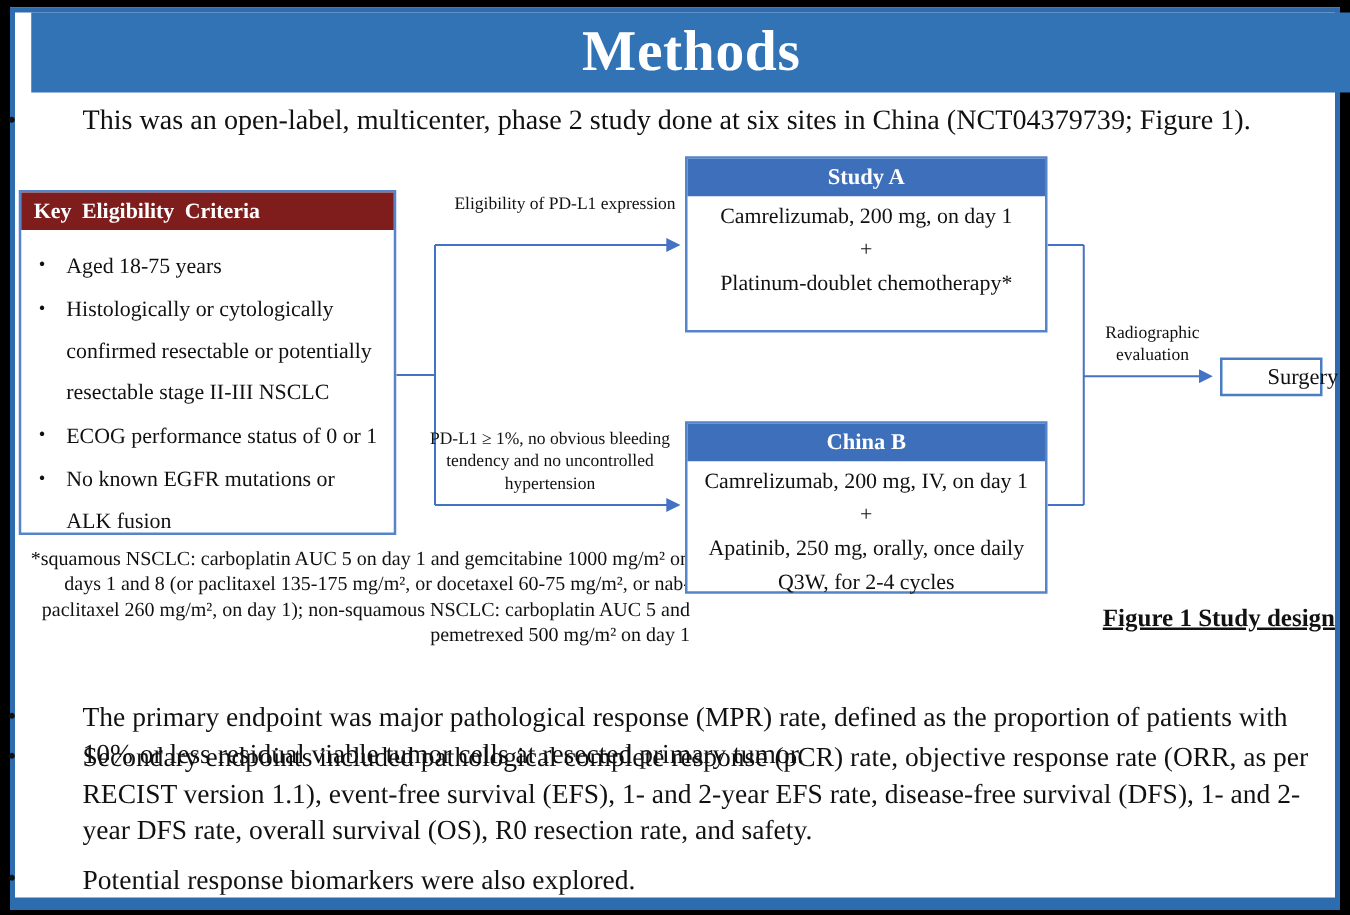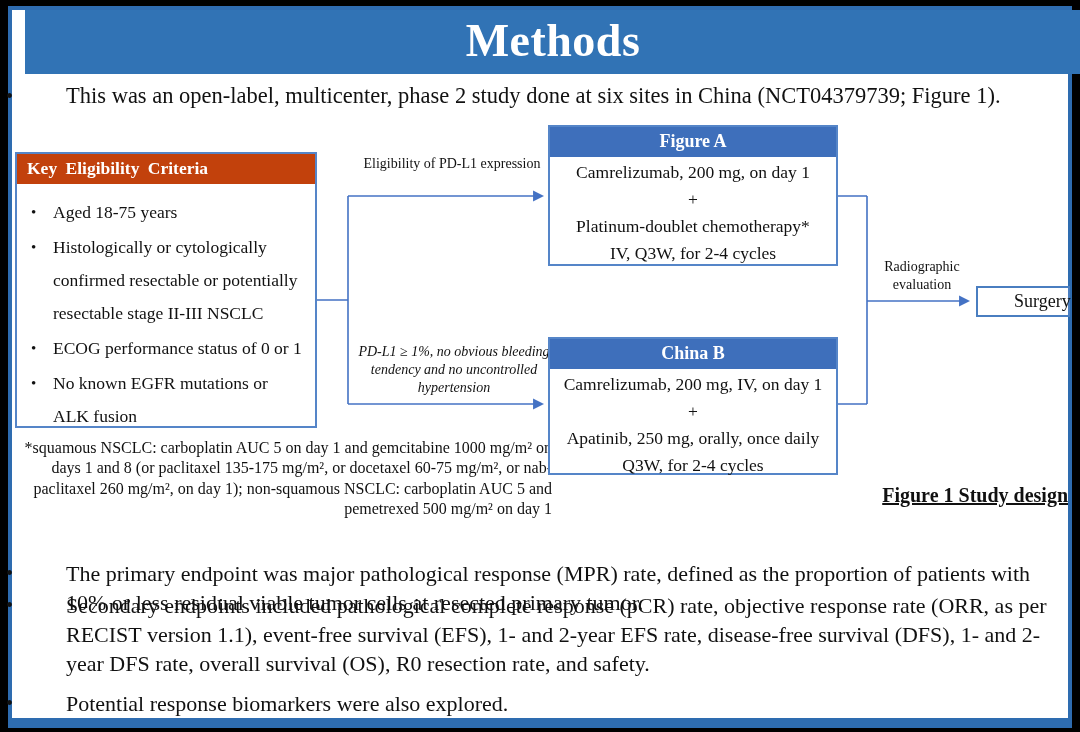--- a/index.html
+++ b/index.html
@@ -33,21 +33,21 @@
 
   
   .flow-svg { position:absolute; left:0; top:0; width:1056px; height:708px; z-index:0; }
 
   
   .elig-box {
     position:absolute; left:3px; top:142px; width:302px; height:276px;
     box-sizing:border-box; border:2px solid #5585c8; background:#fff; z-index:1;
   }
   .elig-header {
-    box-sizing:border-box; width:100%; height:30px; background:#c2410c;
+    box-sizing:border-box; width:100%; height:30px; background:#7f1d1d;
     color:#fff; font-weight:bold; font-size:17.5px; line-height:29px; padding-left:10px;
     word-spacing:4px;
   }
   .elig-body { padding:12px 8px 0 8px; font-size:17.5px; line-height:33px; }
   .elig-item { position:relative; padding-left:28px; margin-bottom:2px; }
   .elig-item::before { content:"\2022"; position:absolute; left:6px; top:0; font-size:15px; }
 
   
   .footnote {
     position:absolute; left:4px; top:428px; width:536px;
@@ -63,26 +63,26 @@
   .cohort-b { left:536px; top:327px; height:138px; }
   .cohort-header {
     box-sizing:border-box; width:100%; height:30px; background:#3e6fbb;
     color:#fff; font-weight:bold; font-size:18px; line-height:29px; text-align:center;
   }
   .cohort-body { text-align:center; font-size:17.5px; line-height:27px; padding-top:2px; }
 
   
   .branch-label { position:absolute; text-align:center; font-size:14px; line-height:18px; z-index:1; }
   .branch-a-label { left:350px; top:145px; width:180px; }
-  .branch-b-label { left:336px; top:333px; width:212px;font-style:italic; }
+  .branch-b-label { left:322px; top:333px; width:212px; }
   .eval-label { left:848px; top:248px; width:124px; }
 
   
   .surgery-box {
-    position:absolute; left:964px; top:276px; width:94px; height:31px;
+    position:absolute; left:964px; top:276px; width:82px; height:31px;
     box-sizing:border-box; border:2px solid #4a7ec0; background:#fff;
     text-align:center; font-size:18px; line-height:27px; z-index:1;padding-left:36px;
   }
 
   
   .fig-caption {
     position:absolute; left:0; top:474px; width:1056px; text-align:right;
     font-weight:bold; font-size:20px; z-index:1;text-decoration:underline;
   }
 
@@ -129,26 +129,25 @@
         <div class="elig-item">No known EGFR mutations or ALK fusion</div>
       </div>
     </div>
 
     <div class="footnote">*squamous NSCLC: carboplatin AUC 5 on day 1 and gemcitabine 1000 mg/m² on days 1 and 8 (or paclitaxel 135-175 mg/m², or docetaxel 60-75 mg/m², or nab-paclitaxel 260 mg/m², on day 1); non-squamous NSCLC: carboplatin AUC 5 and pemetrexed 500 mg/m² on day 1</div>
 
     <div class="branch-label branch-a-label">Eligibility of PD-L1 expression</div>
     <div class="branch-label branch-b-label">PD-L1 ≥ 1%, no obvious bleeding tendency and no uncontrolled hypertension</div>
 
     <div class="cohort cohort-a">
-      <div class="cohort-header">Figure A</div>
+      <div class="cohort-header">Study A</div>
       <div class="cohort-body">
         <div>Camrelizumab, 200 mg, on day 1</div>
         <div>+</div>
         <div>Platinum-doublet chemotherapy*</div>
-        <div>IV, Q3W, for 2-4 cycles</div>
       </div>
     </div>
 
     <div class="cohort cohort-b">
       <div class="cohort-header">China B</div>
       <div class="cohort-body">
         <div>Camrelizumab, 200 mg, IV, on day 1</div>
         <div>+</div>
         <div>Apatinib, 250 mg, orally, once daily</div>
         <div>Q3W, for 2-4 cycles</div>

